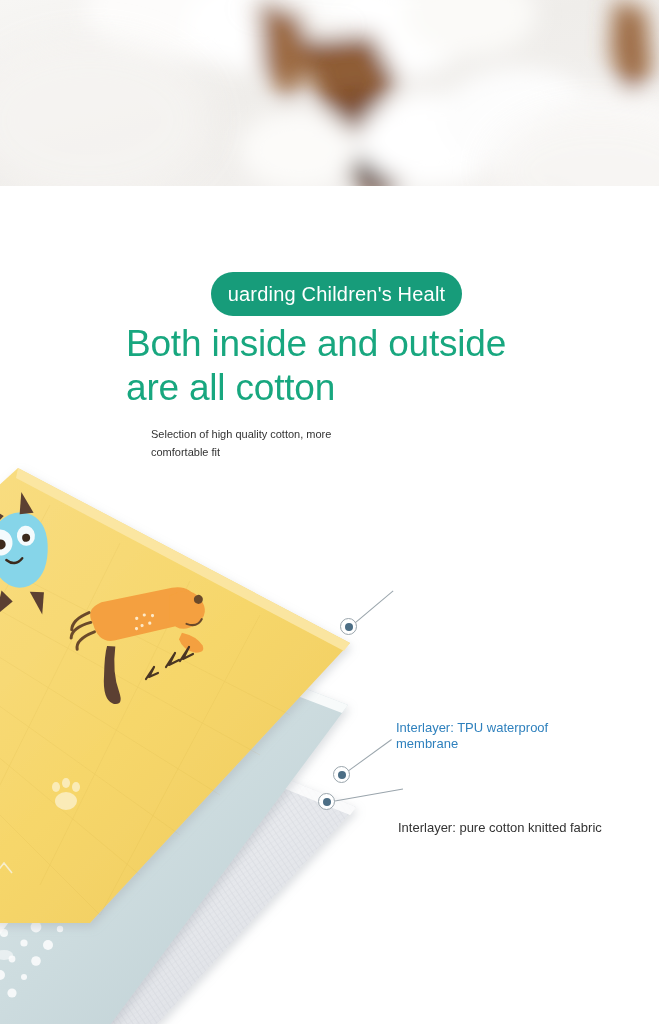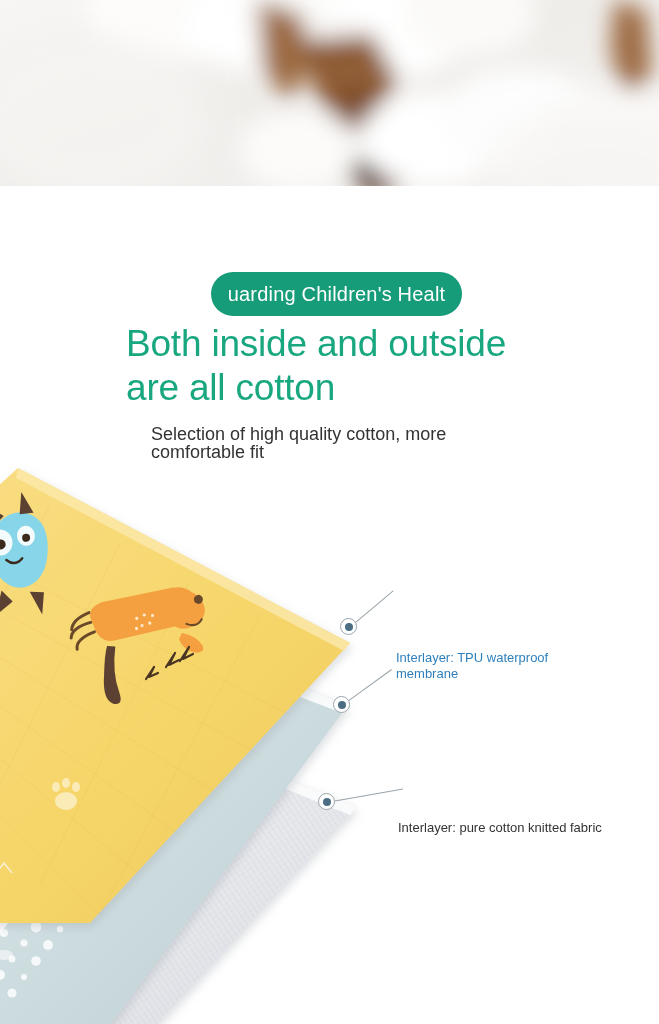--- a/index.html
+++ b/index.html
@@ -50,21 +50,21 @@
     letter-spacing:-0.2px;
     white-space:pre-line;
     margin-left:24px;
   }
 
   
   .subtitle {
     position:absolute; left:151px; top:425px;
     width:340px;
     color:#333333;
-    font-size:18px;
+    font-size:11px;
     line-height:18px;
     font-weight:400;
     white-space:pre-line;
   }
 
   
   .layers {
     position:absolute; left:-40px; top:455px;
     width:420px; height:570px;
   }
@@ -100,21 +100,21 @@
   }
   .callout.blue .label { color:#2e80bd; }
 
   
   .c1 { left:336px; top:560px; width:320px; height:80px; }
   .c1 .marker { left:4px; top:58px; }
   .c1 .leader { left:17px; top:64px; width:52px; transform:rotate(-40deg); }
   .c1 .label  { left:60px; top:8px; width:260px; }
 
   
-  .c2 { left:330px; top:644px; width:320px; height:80px; }
+  .c2 { left:330px; top:714px; width:320px; height:80px; }
   .c2 .marker { left:3px; top:52px; }
   .c2 .leader { left:16px; top:58px; width:56px; transform:rotate(-36deg); }
   .c2 .label  { left:66px; top:6px; width:250px; }
 
   
   .c3 { left:315px; top:790px; width:345px; height:40px; }
   .c3 .marker { left:3px; top:3px; }
   .c3 .leader { left:17px; top:11px; width:72px; transform:rotate(-10deg); }
   .c3 .label  { left:83px; top:0px; width:262px;margin-top:30px; }
 </style>

